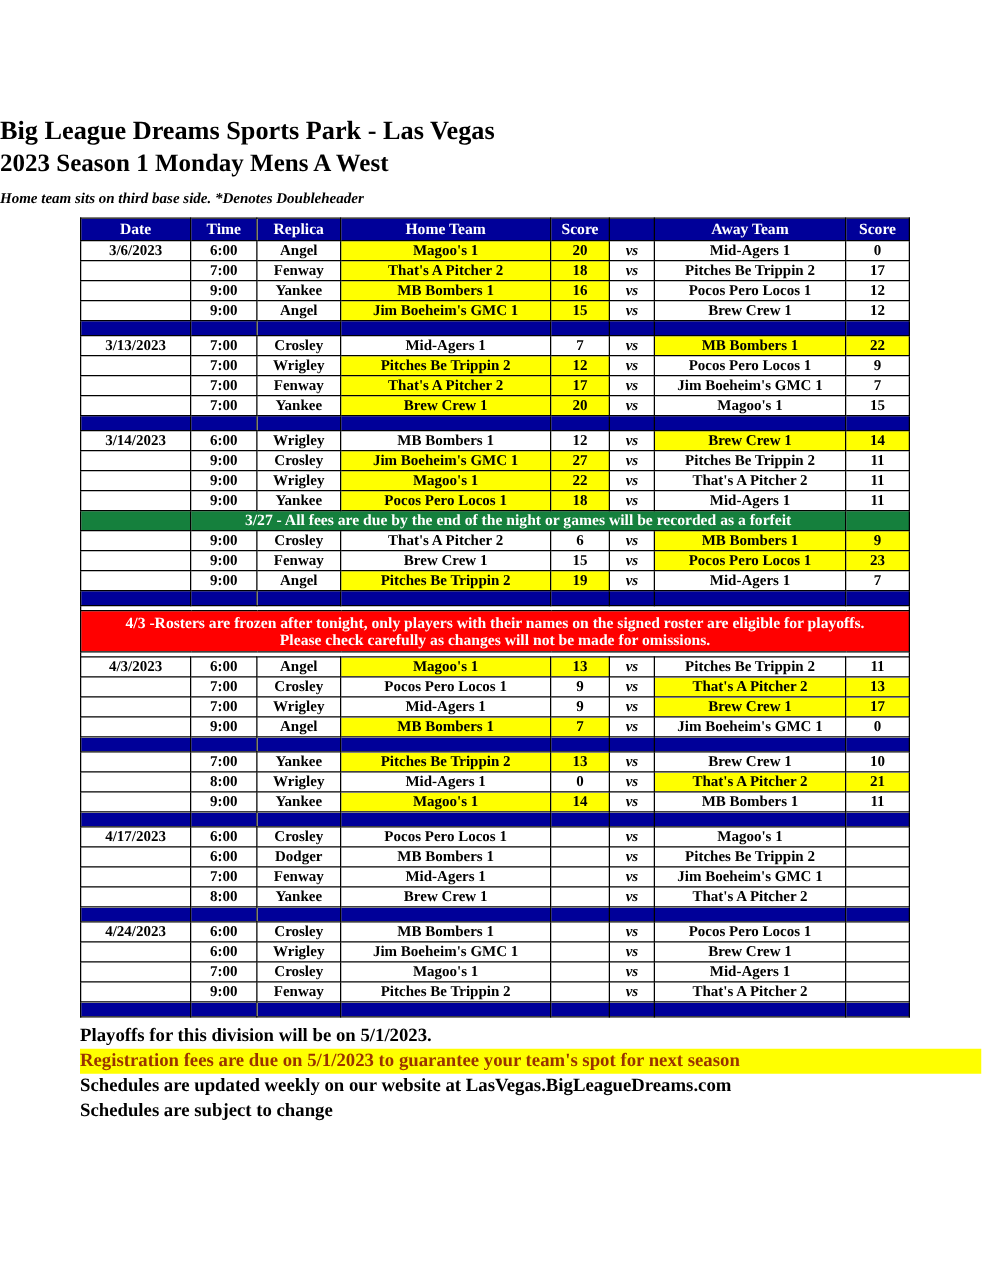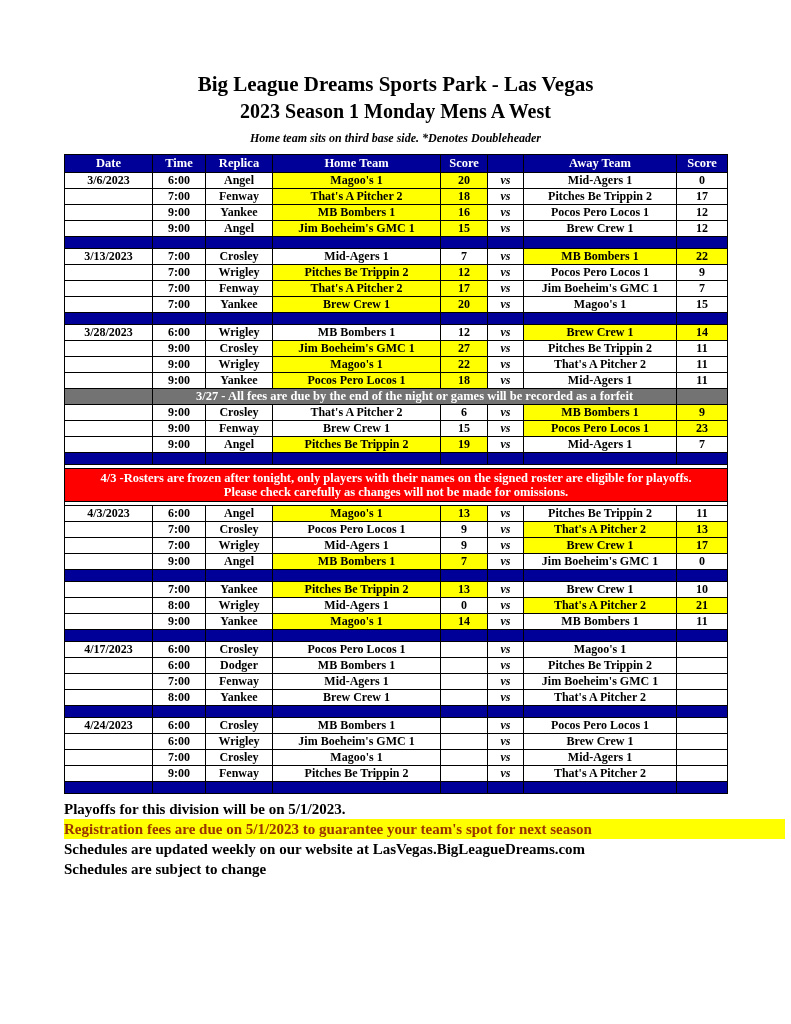--- a/index.html
+++ b/index.html
@@ -1,31 +1,31 @@
 <!DOCTYPE html>
 <html><head>
 <meta charset="utf-8">
 <style>
   html,body{margin:0;padding:0;background:#ffffff;}
   body{width:791px;height:1024px;font-family:"Liberation Serif",serif;overflow:hidden;}
   .page{position:relative;width:791px;height:1024px;}
-  .heading{ text-align:center; }
+  .heading{ text-align:left;margin-top:20px; }
   .title{padding-top:72px;font-size:21px;font-weight:bold;color:#000;}
   .subtitle{font-size:20px;font-weight:bold;color:#000;margin-top:3px;}
   .note{font-size:12px;font-weight:bold;font-style:italic;color:#000;margin-top:8px;}
   .sched-wrap{margin:8px 0 0 64px;width:663px;}
   table.sched{border-collapse:collapse;table-layout:fixed;width:663px;border:1px solid #000;}
   table.sched td{border:1px solid #000;font-family:"Liberation Serif",serif;font-weight:bold;
     font-size:12px;color:#000;text-align:center;vertical-align:middle;height:15px;
     padding:0 1px;overflow:hidden;white-space:nowrap;}
   tr.header-row td{background:#000099;color:#fff;font-size:12.5px;height:17px;text-align:center;}
   td.win{background:#FFFF00;color:#000080;}
   td.vs-cell{font-style:italic;font-size:11px;}
   tr.divider-row td{background:#000099;height:11px;}
-  tr.notice-row td{background:#737373;color:#fff;height:15px;font-size:12.5px;}
+  tr.notice-row td{background:#15803d;color:#fff;height:15px;font-size:12.5px;}
   tr.gap-row td{border:none;background:#fff;height:3px;padding:0;}
   tr.banner-row td{background:#FF0000;color:#fff;font-size:12.5px;height:auto;padding:2px 0;line-height:14px;}
   .footer{margin:5px 0 16px 64px;width:663px;}
   .footer-line{font-size:15px;font-weight:bold;color:#000;line-height:20px;}
   .footer-highlight{background:#FFFF00;color:#993300;font-size:15px;font-weight:bold;line-height:20px;width:721px;}
   col.c-date{width:88px;} col.c-time{width:53px;} col.c-replica{width:67px;}
   col.c-home{width:168px;} col.c-hscore{width:47px;} col.c-vs{width:36px;}
   col.c-away{width:153px;} col.c-ascore{width:51px;}
 </style>
 </head>
@@ -156,21 +156,21 @@
             <td></td>
             <td></td>
             <td></td>
             <td></td>
             <td></td>
             <td></td>
             <td></td>
             <td></td>
           </tr>
           <tr>
-            <td>3/28/2023</td>
+            <td>3/14/2023</td>
             <td>6:00</td>
             <td>Wrigley</td>
             <td>MB Bombers 1</td>
             <td>12</td>
             <td class="vs-cell">vs</td>
             <td class="win">Brew Crew 1</td>
             <td class="win">14</td>
           </tr>
           <tr>
             <td></td>

